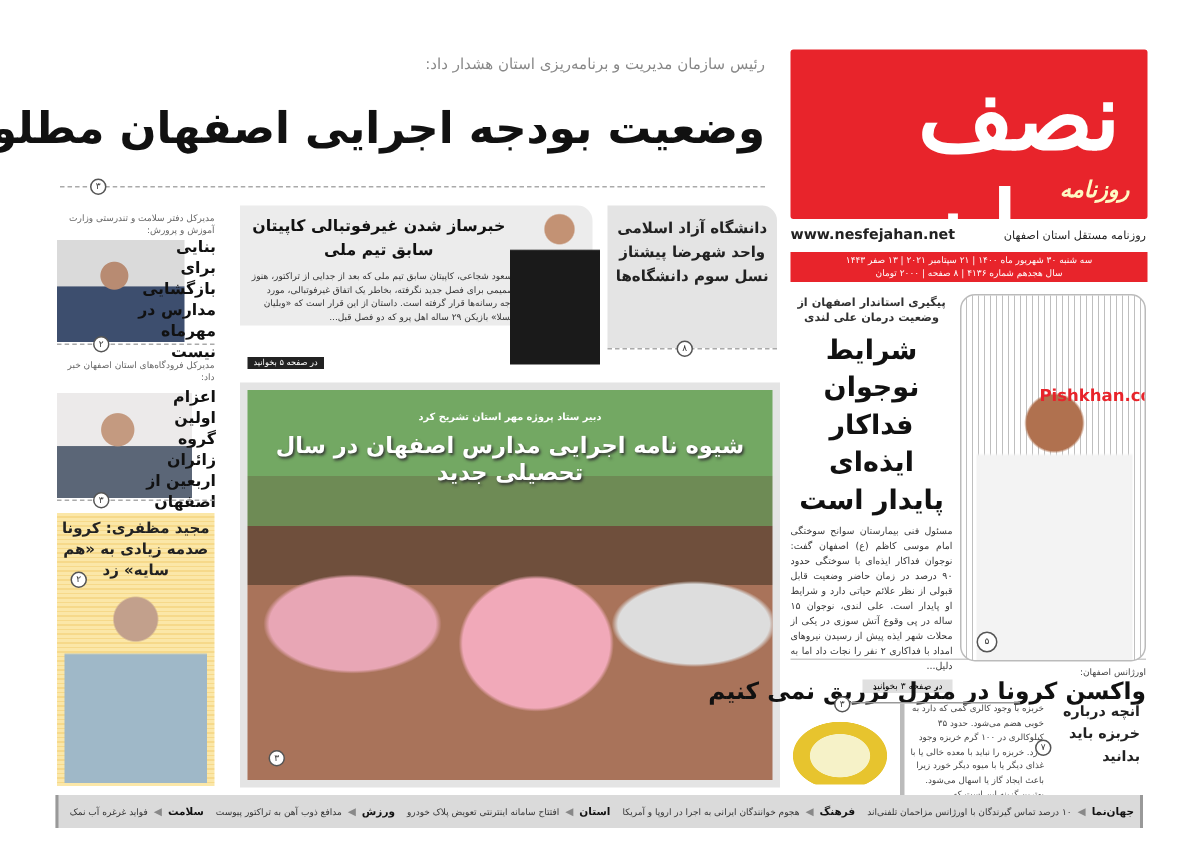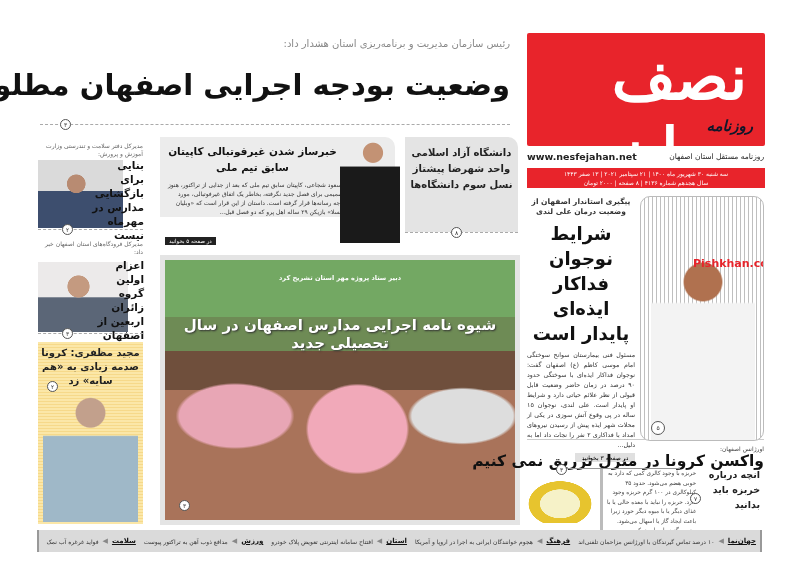--- a/index.html
+++ b/index.html
@@ -2,21 +2,21 @@
 <html><head>
 <meta charset="utf-8">
 <style>
   * { box-sizing: border-box; margin: 0; padding: 0; }
   body { width: 794px; height: 561px; background: #fff; font-family: "DejaVu Sans", sans-serif; position: relative; overflow: hidden; direction: rtl; }
   .abs { position: absolute; }
 
   
   .masthead { left: 527px; top: 33px; width: 238px; height: 113px; background: #e8242b; border-radius: 2px; overflow: hidden; }
   .masthead .logo-text { position: absolute; right: 18px; top: 8px; font-size: 62px; color: #fff; font-weight: bold; font-family: "DejaVu Serif", serif; letter-spacing: -2px; }
-  .masthead .logo-sub { position: absolute; right: 12px; top: 84px; font-size: 15px; color: #0f172a; font-weight: bold; font-style: italic; text-align: center; }
+  .masthead .logo-sub { position: absolute; right: 12px; top: 84px; font-size: 15px; color: #fef9c3; font-weight: bold; font-style: italic; text-align: center; }
   .site-url { left: 527px; top: 151px; font-size: 9.5px; color: #222; font-weight: bold; direction: ltr; }
   .tagline { left: 650px; top: 152px; width: 114px; font-size: 7.5px; color: #222; text-align: right; }
   .date-bar { left: 527px; top: 168px; width: 238px; height: 20px; background: #e8242b; color: #fff; font-size: 6px; text-align: center; line-height: 9px; padding-top: 1px; }
 
   
   .kicker { left: 160px; top: 38px; width: 350px; font-size: 10px; color: #888; text-align: right; }
   .headline { left: 40px; top: 68px; width: 470px; font-size: 29px; color: #111; font-weight: 900; text-align: right; letter-spacing: -0.5px; white-space: nowrap; }
   .rule-dotted { border-top: 1px dashed #aaa; height: 0; }
   .page-badge { width: 11px; height: 11px; border: 1px solid #555; border-radius: 50%; font-size: 6px; line-height: 9px; text-align: center; background: #fff; color: #333; }
 
@@ -44,21 +44,21 @@
 
   
   .main-photo-frame { left: 160px; top: 255px; width: 360px; height: 270px; background: #e4e4e4; padding: 5px; }
   .main-photo { width: 100%; height: 100%; position: relative; overflow: hidden;
     background:
       radial-gradient(ellipse at 55% 65%, #f1a9b9 0 18%, transparent 19%),
       radial-gradient(ellipse at 20% 60%, #e8a6b5 0 14%, transparent 15%),
       radial-gradient(ellipse at 85% 60%, #ddd 0 12%, transparent 13%),
       linear-gradient(180deg, #73a863 0 22%, #6e8b55 22% 35%, #6f4f3c 35% 50%, #a9735a 50% 100%); }
   .photo-kicker { font-size: 6.5px; color: #fff; text-align: center; font-weight: bold; }
-  .photo-title { font-size: 15px; color: #fff; font-weight: 900; text-align: center; text-shadow: 1px 1px 2px #333; margin-top: 28px; }
+  .photo-title { font-size: 15px; color: #fff; font-weight: 900; text-align: center; text-shadow: 1px 1px 2px #333; }
 
   
   .mid-col { left: 527px; width: 108px; }
   .mid-kicker { font-size: 7.5px; color: #333; text-align: center; line-height: 10px; font-weight: bold; }
   .mid-title { font-size: 18px; font-weight: 900; color: #111; text-align: center; line-height: 25px; }
   .mid-body { font-size: 6.3px; color: #333; text-align: justify; line-height: 10px; }
 
   
   .right-col { left: 640px; top: 196px; width: 124px; height: 245px; border: 1px solid #bbb; border-radius: 10px; background: repeating-linear-gradient(90deg, #fff 0 3px, #bfbfbf 3px 4px); overflow: hidden; }
   .right-title { font-size: 11.5px; font-weight: bold; color: #e8242b; text-align: center; line-height: 16px; background: rgba(255,255,255,0.8); }
@@ -66,21 +66,21 @@
 
   
   .vaccine-kicker { left: 527px; top: 445px; width: 237px; font-size: 6px; color: #444; text-align: right; }
   .vaccine-title { left: 527px; top: 452px; width: 237px; font-size: 15.5px; font-weight: 900; color: #111; text-align: center; white-space: nowrap; }
   .melon-box-title { left: 700px; top: 467px; width: 60px; font-size: 9.5px; font-weight: bold; color: #222; text-align: right; line-height: 15px; }
   .melon-body { left: 600px; top: 469px; width: 96px; font-size: 5.8px; color: #444; text-align: right; line-height: 9.5px; border-left: 3px solid #bbb; padding-left: 3px; }
   .melon { left: 520px; top: 475px; width: 80px; height: 48px; background: radial-gradient(ellipse at 50% 60%, #f6f2c8 0 35%, #e7c42e 36% 55%, transparent 56%); }
 
   
   .ticker { left: 37px; top: 530px; width: 725px; height: 22px; background: #dadada; border-left: 2px solid #999; border-right: 2px solid #999; display: flex; flex-direction: row; align-items: center; font-size: 6px; color: #333; white-space: nowrap; overflow: hidden; }
-  .ticker .cat { font-weight: bold; font-size: 7px; color: #111; padding: 0 4px; background: #dadada; text-decoration: underline; }
+  .ticker .cat { font-weight: bold; font-size: 7px; color: #111; padding: 0 4px; background: #dadada; }
   .ticker .item { padding: 0 4px; }
   .ticker .sep { color: #888; font-size: 7px; }
 </style>
 </head>
 <body>
 
 <div class="abs masthead">
   <div class="logo-text">نصف جهان</div>
   <div class="logo-sub">روزنامه</div>
 </div>

